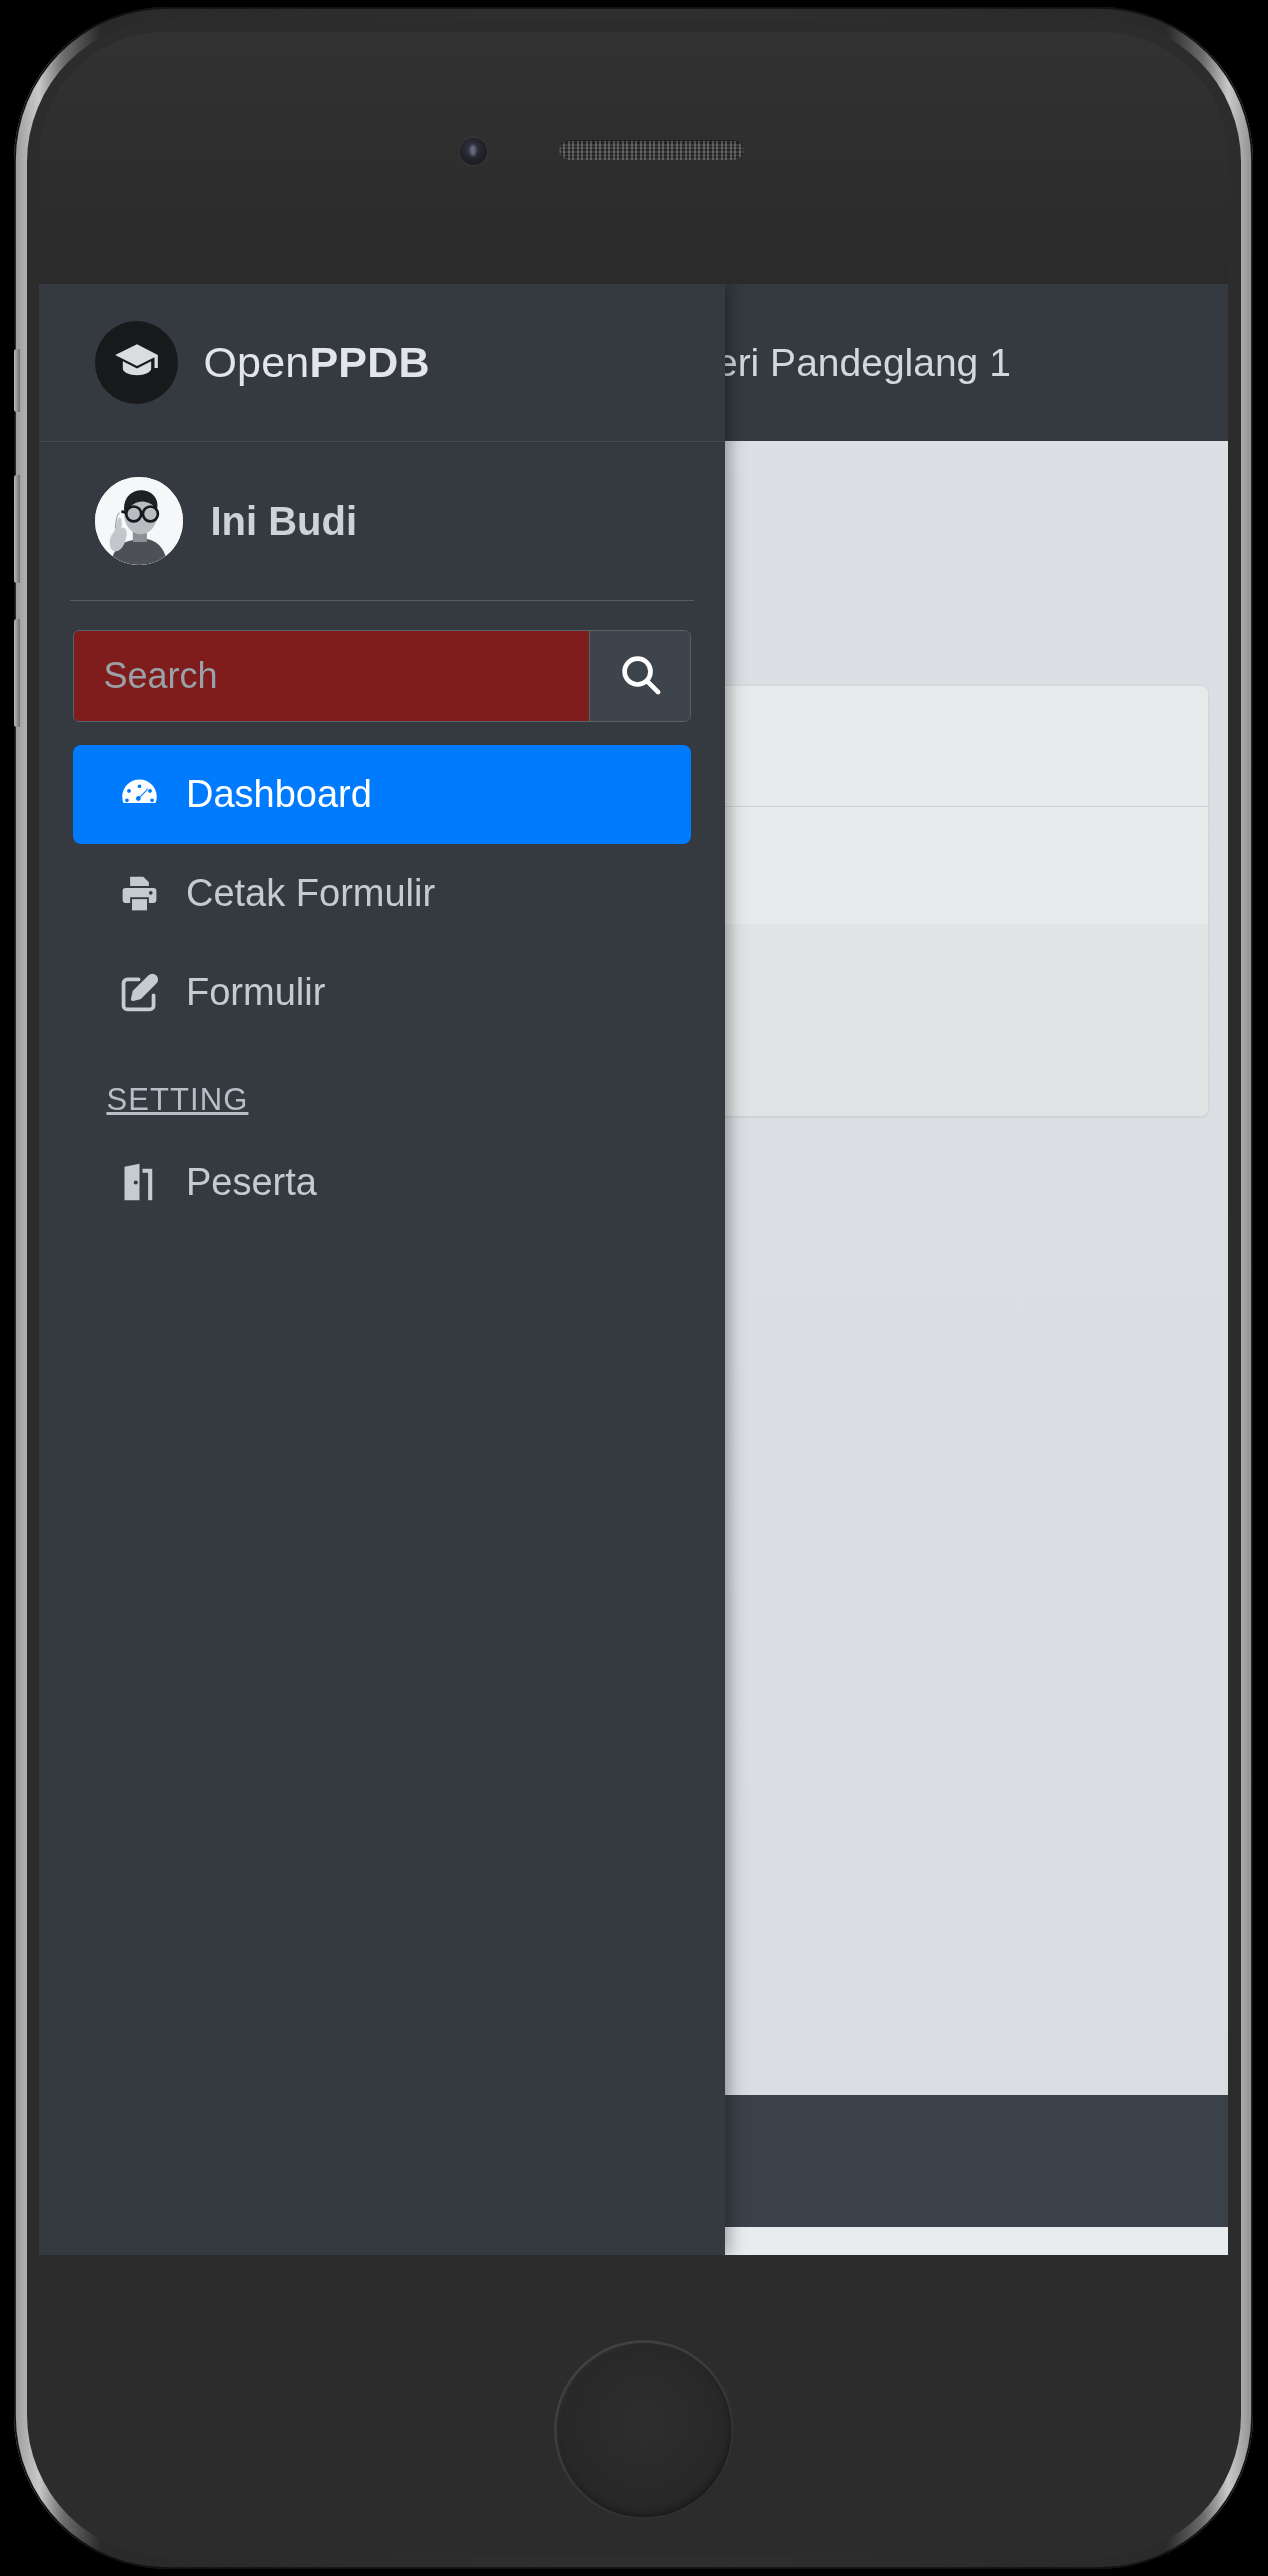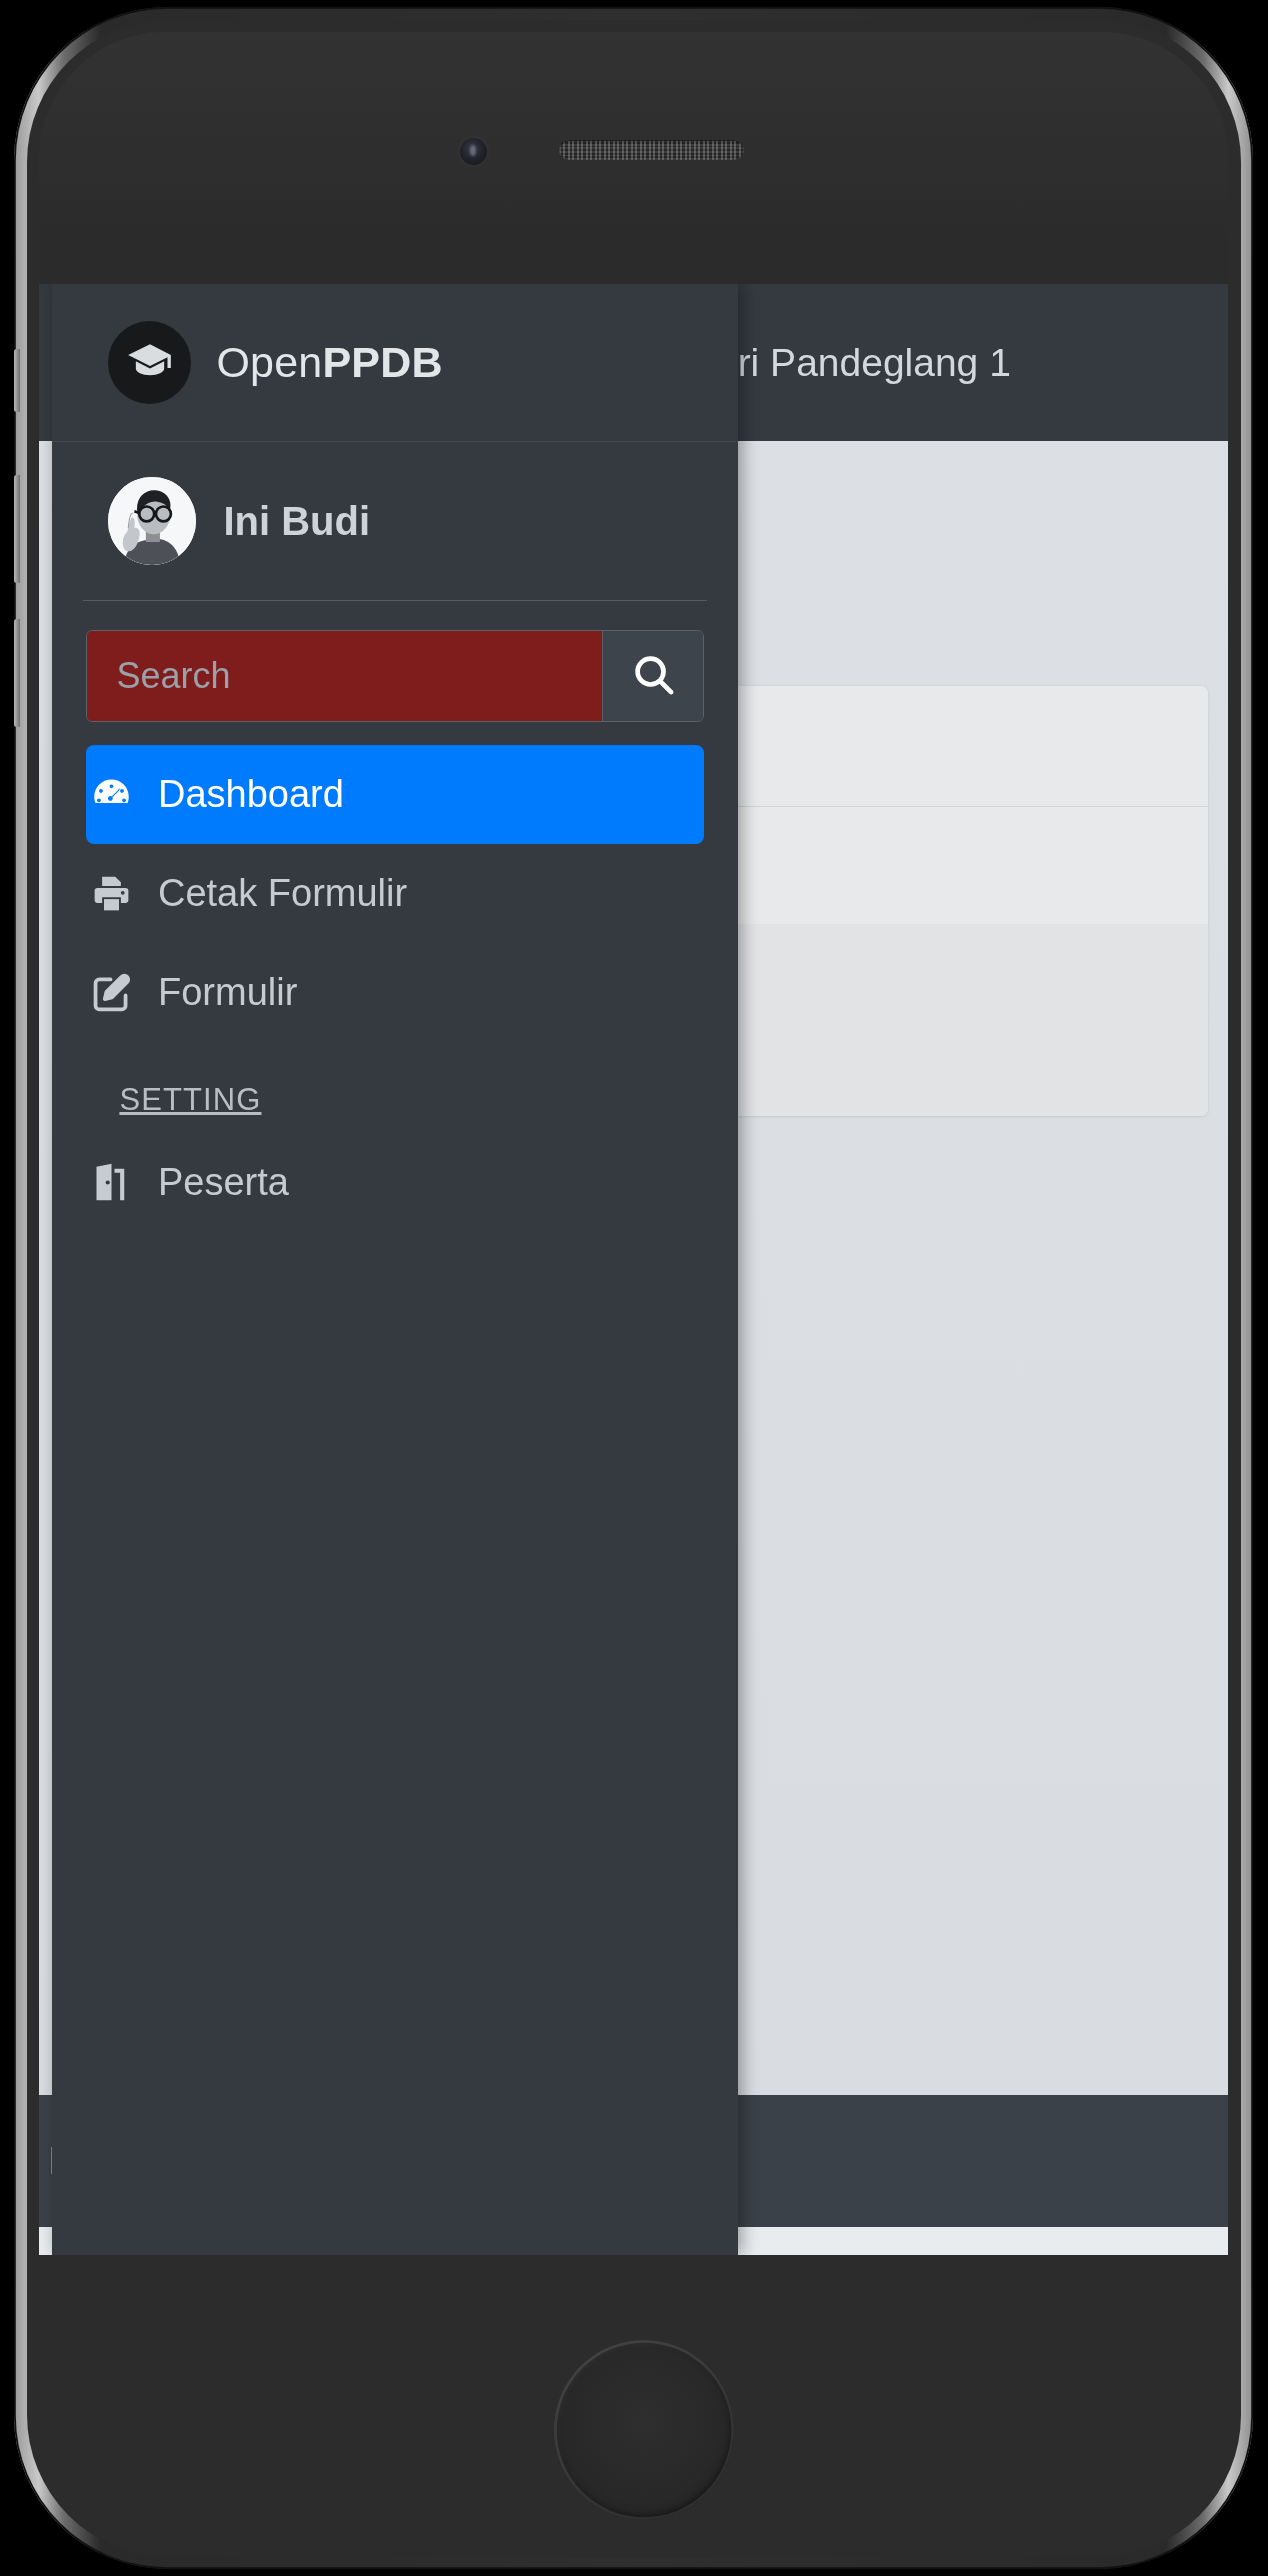--- a/index.html
+++ b/index.html
@@ -185,21 +185,21 @@
   #page-footer-text {
     font-size: 38px;
     white-space: nowrap;
     margin-left: 9px;
     color: #e2e6ea;
   }
 
   
   #sidebar {
     position: absolute;
-    left: 13px; top: 0;
+    left: 0; top: 0;
     width: 686px;
     height: 1971px;
     background: #343a40;
     z-index: 10;
     box-shadow: 3.6px 0 16px rgba(0,0,0,.35);
   }
   #brand {
     height: 157px;
     display: flex;
     align-items: center;
@@ -282,20 +282,21 @@
     justify-content: center;
     cursor: pointer;
   }
 
   
   #nav-list { margin-top: 23.4px; }
   .nav-item {
     height: 99px;
     display: flex;
     align-items: center;
+    padding-left: 41px;
     margin: 0 34px;
     border-radius: 8px;
     cursor: pointer;
     color: #c5cbd1;
   }
   .nav-item.active {
     background: #007bfe;
     color: #ffffff;
   }
   .nav-item .nav-icon {

